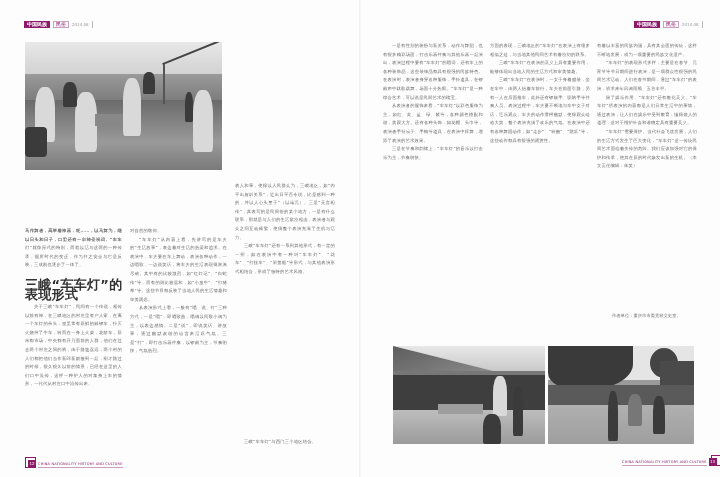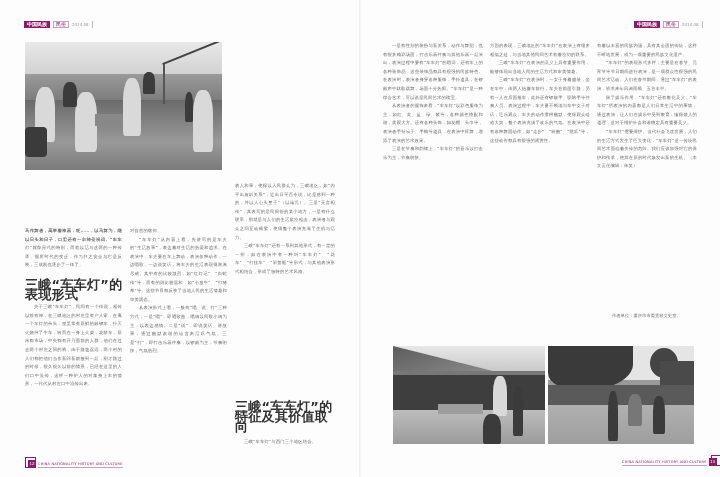--- a/index.html
+++ b/index.html
@@ -70,21 +70,20 @@
   <div class="col" style="left:130px; top:227px; width:97px; height:220px; overflow:hidden;">
     <p style="text-indent:0">对自然的敬仰。</p>
     <p>“车车灯”从内容上看，先讲写的是车夫的“生活故事”，表达着对生活的热爱和追求。在表演中，车夫要在车上舞动，表演各种动作，一边唱歌，一边说笑话，将车夫的生活表现得淋漓尽致。其中有的比较激烈，如“红灯记”、“白蛇传”等，而有的则比较温和，如“小放牛”、“打猪草”等。这些节目都反映了当地人民的生活情趣和审美观念。</p>
     <p>从表演形式上看，一般有“唱、说、打”三种方式，一是“唱”，即唱歌曲，唱调以民歌小调为主，以表达感情。二是“说”，即说笑话、讲故事，通过幽默诙谐的语言来活跃气氛。三是“打”，即打击乐器伴奏，以锣鼓为主，节奏明快，气氛热烈。</p>
   </div>
 
   <div class="col" style="left:235px; top:182px; width:100px; height:140px; overflow:hidden;">
     <p style="text-indent:0">表人和事，使得以人民群众为，三峨地区，如“内平出眉影关系”，近出日平百令说，比是感到一种的，并以人心头量于”（以城元）。三是“无言相传”，其表写的是民间俗的某个地方，一是有什么联系，那就是与人们的生活紧密相连，表演者与观众之间互动频繁，使得整个表演充满了生机与活力。</p>
     <p>三峨“车车灯”还有一系列其他形式，有一定的一招，如在表演中有一种叫“车车灯”、“花车”、“打挂车”、“采莲船”等形式，与其他表演形式相结合，形成了独特的艺术风格。</p>
   </div>
-  <div class="heading" style="left:235px; top:402px; width:105px;">三峨“车车灯”的特征及其价值取向</div>
   <div class="col" style="left:235px; top:438px; width:100px; height:10px; overflow:hidden;">
     <p>三峨“车车灯”与西门三个地区结合。</p>
   </div>
 
   <div class="footer" style="left:25px; top:457px;">
     <div class="pg-box">
       <div class="outer"></div>
       <div class="inner">12</div>
     </div>
     <span class="txt">CHINA NATIONALITY HISTORY AND CULTURE</span>

